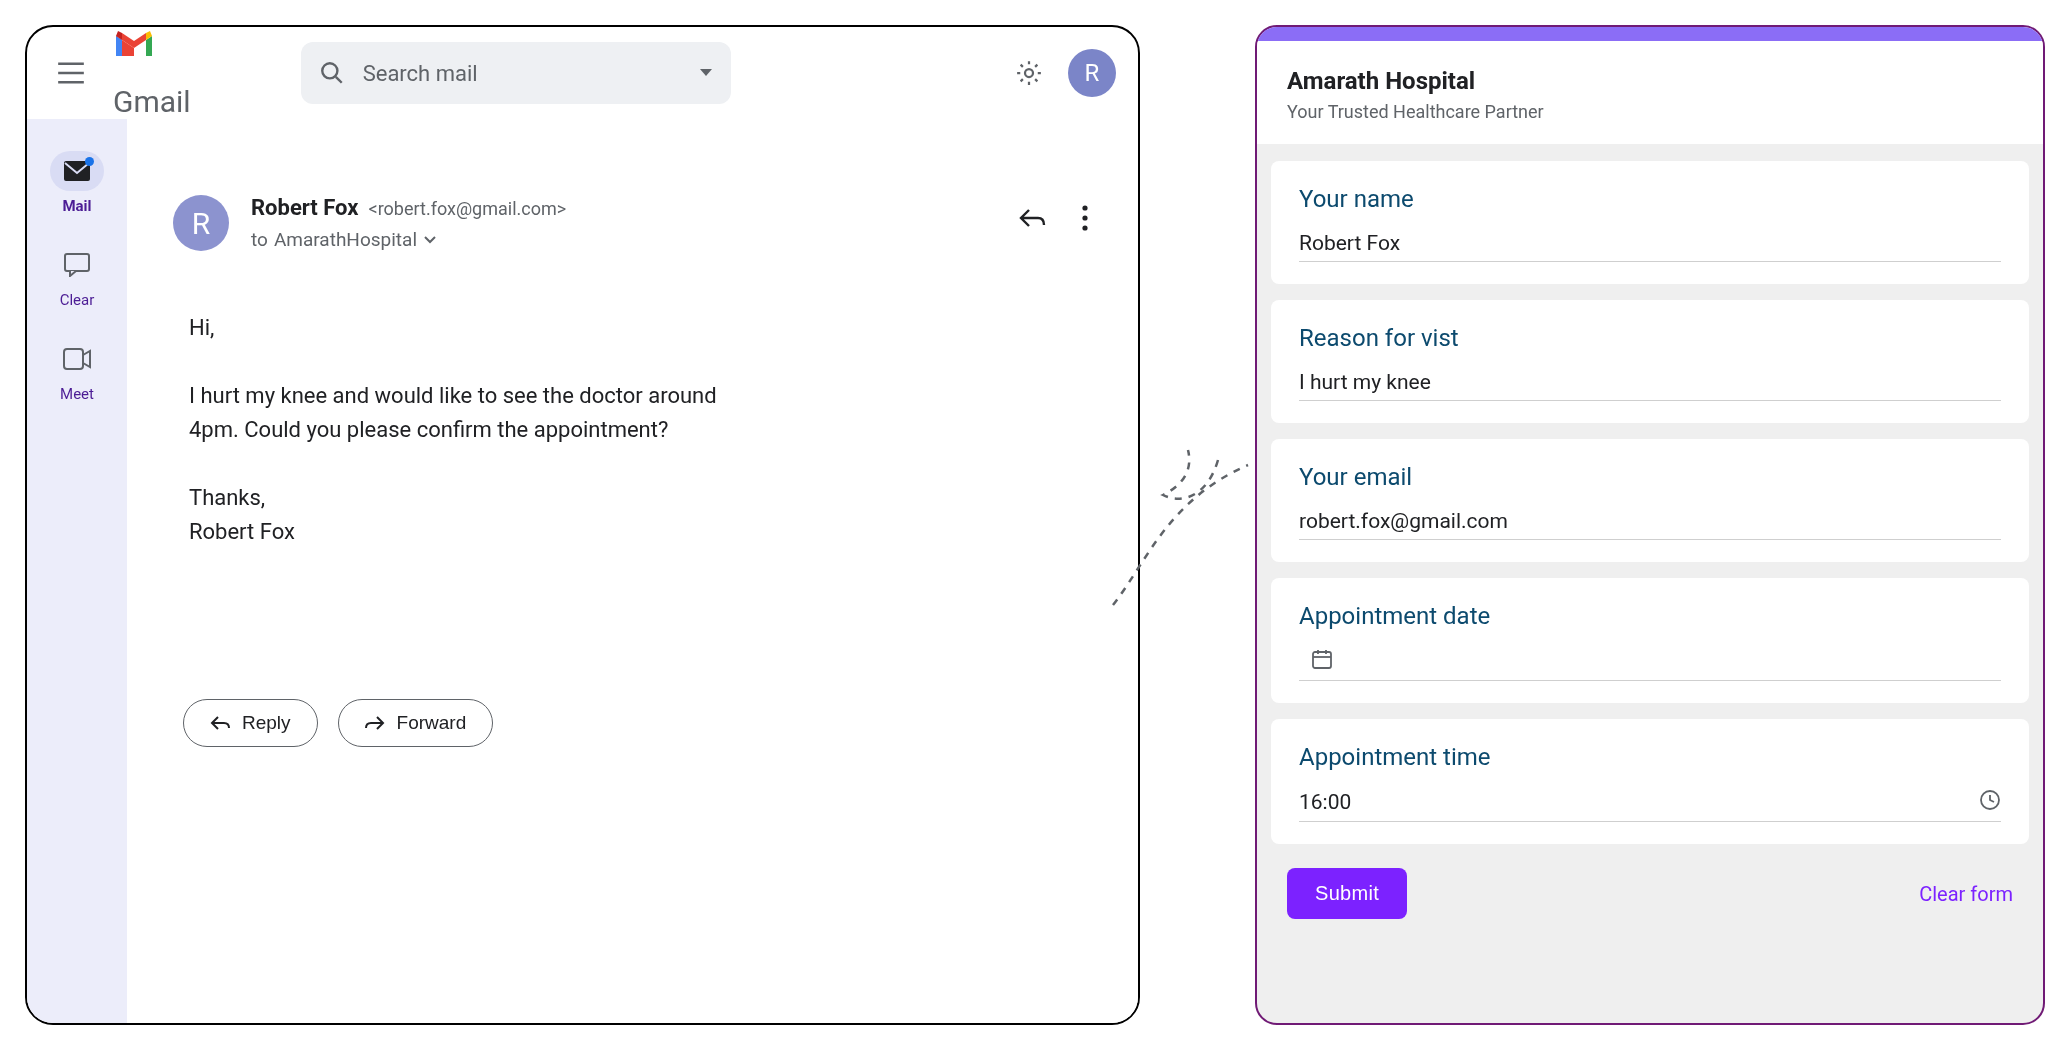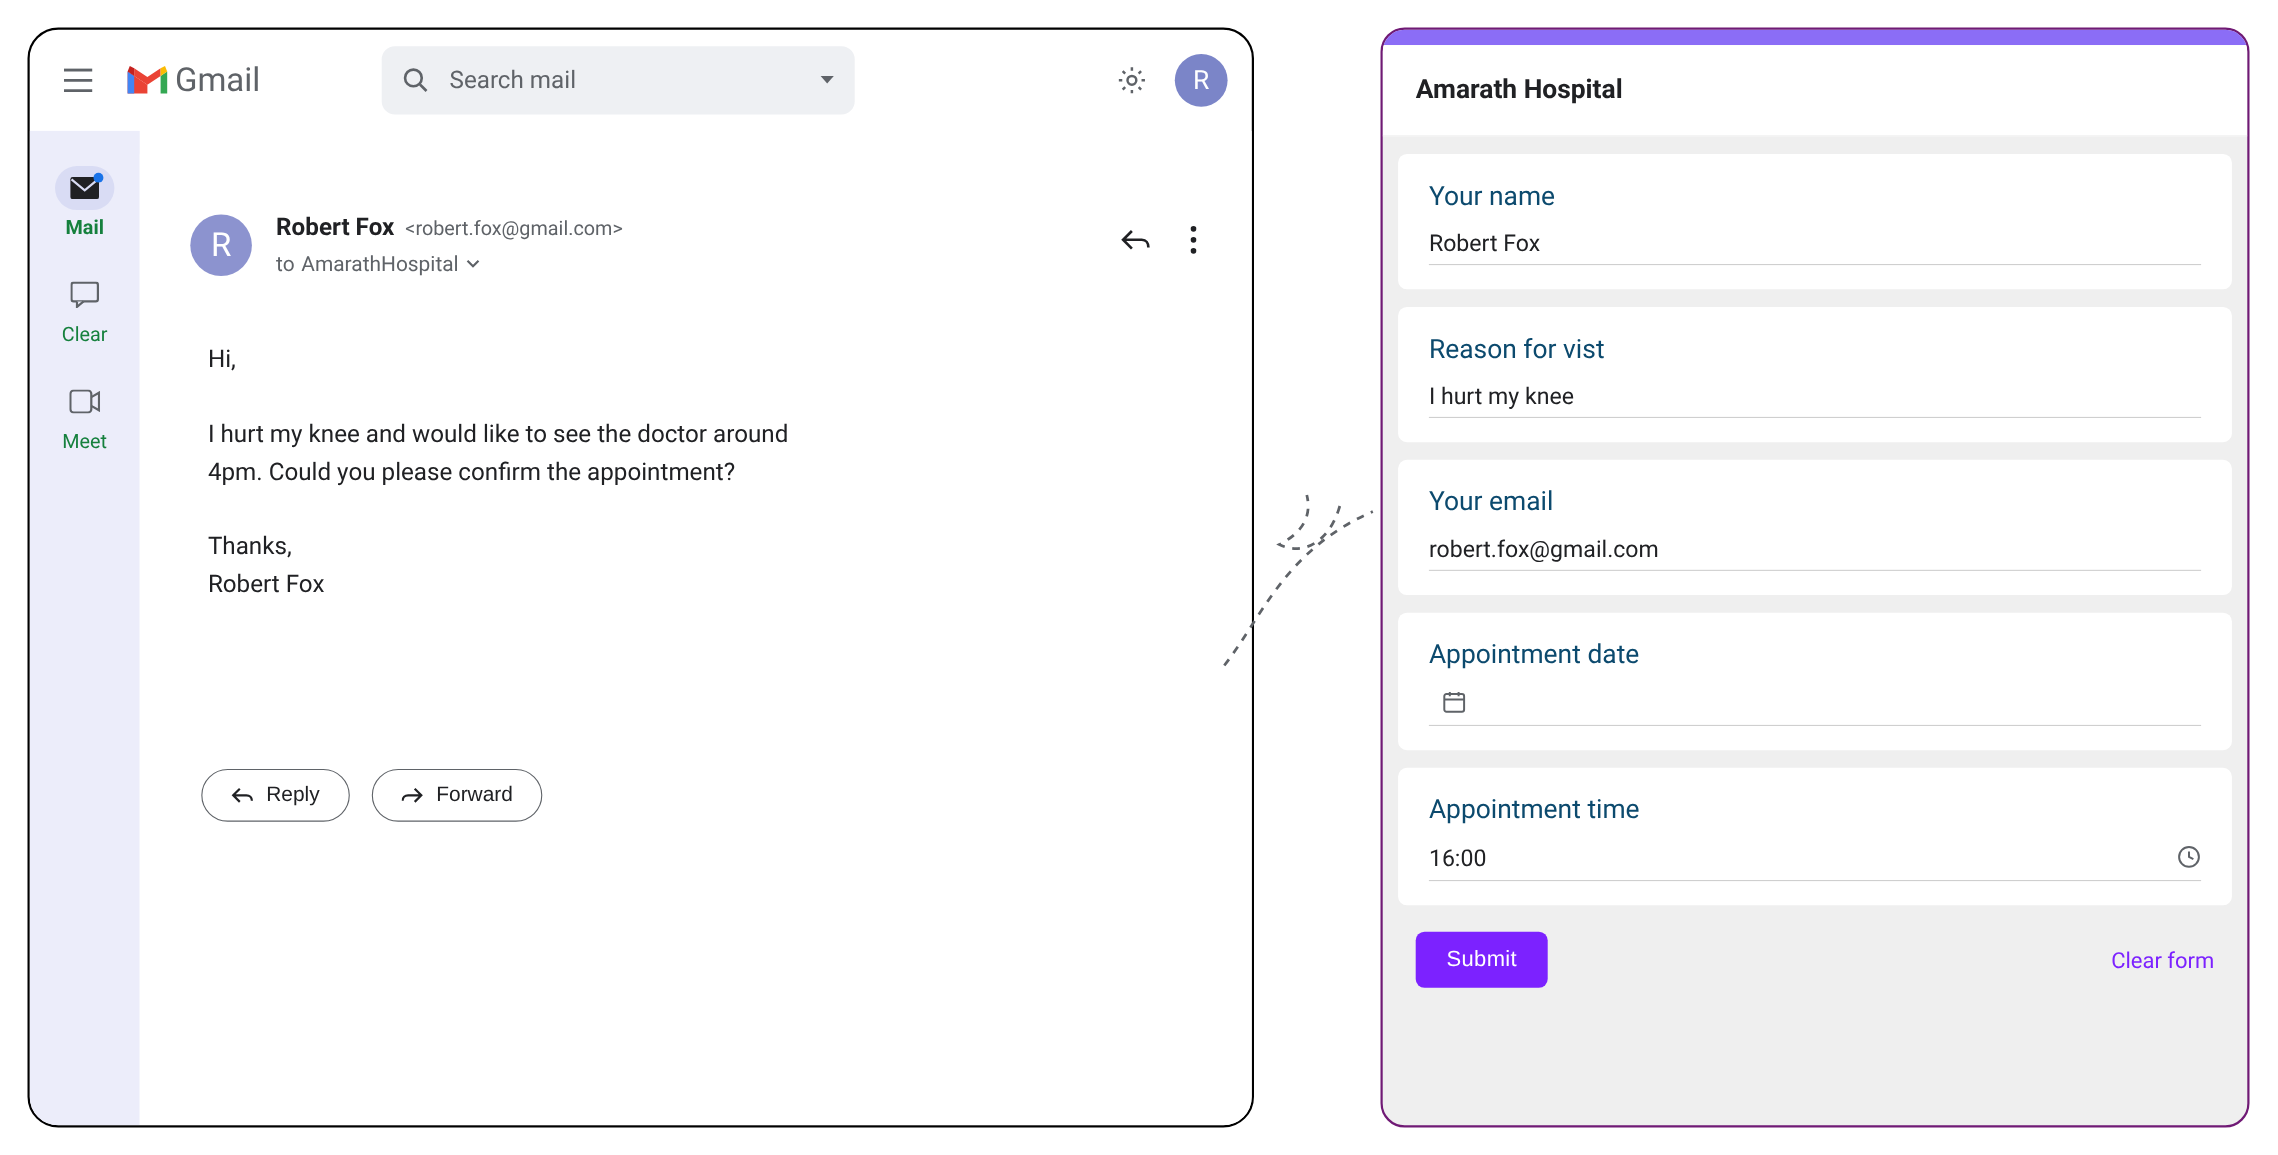--- a/index.html
+++ b/index.html
@@ -24,21 +24,21 @@
     background: #fff;
   }
   .gmail-header {
     display: flex;
     align-items: center;
     padding: 14px 22px;
     gap: 20px;
     height: 92px;
   }
   .menu-btn { width: 44px; height: 44px; display: flex; align-items: center; justify-content: center; cursor: pointer; }
-  .gmail-logo { display: flex; align-items: center; gap: 4px; }
+  .gmail-logo { display: flex; align-items: flex-start; gap: 24px; flex-direction: column; }
   .gmail-logo-text { font-size: 30px; color: #5f6368; font-weight: 400; }
   .search-bar {
     flex: 1;
     max-width: 430px;
     margin-left: 90px;
     background: #eef0f3;
     border-radius: 12px;
     height: 62px;
     display: flex;
     align-items: center;
@@ -66,21 +66,21 @@
   .sidebar-item {
     display: flex; flex-direction: column; align-items: center; gap: 6px;
     cursor: pointer;
   }
   .sidebar-icon-wrap {
     width: 54px; height: 40px; border-radius: 20px;
     display: flex; align-items: center; justify-content: center;
     position: relative;
   }
   .sidebar-icon-wrap.active { background: #d9dcf4; }
-  .sidebar-label { font-size: 18px; color: #15803d; }
+  .sidebar-label { font-size: 15px; color: #4c1d95; }
   .sidebar-item.active .sidebar-label { font-weight: 700; }
   .notif-dot { position: absolute; top: 6px; right: 10px; width: 9px; height: 9px; background: #1a73e8; border-radius: 50%; }
 
   .email-content {
     flex: 1;
     background: #fff;
     border-top-left-radius: 22px;
     padding: 40px 50px 40px 46px;
     overflow: auto;
   }
@@ -309,20 +309,21 @@
 
 <svg class="connector" width="160" height="170" viewBox="0 0 160 170" fill="none">
   <path d="M5 165 C 40 120, 60 60, 140 25" stroke="#5f6368" stroke-width="2.5" stroke-dasharray="7 7" fill="none"></path>
   <path d="M110 20 C 100 55, 75 65, 55 55 C 75 45, 85 30, 80 10" stroke="#5f6368" stroke-width="2.5" stroke-dasharray="7 7" fill="none"></path>
 </svg>
 
 <div class="form-panel">
   <div class="form-topbar"></div>
   <div class="form-header">
     <div class="form-title">Amarath Hospital</div>
+    <div class="form-subtitle">Your Trusted Healthcare Partner</div>
   </div>
 
   <div class="form-section">
     <div class="form-label">Your name</div>
     <div class="form-input-row">
       <input class="form-input" value="Robert Fox" style="">
     </div>
   </div>
 
   <div class="form-section">

